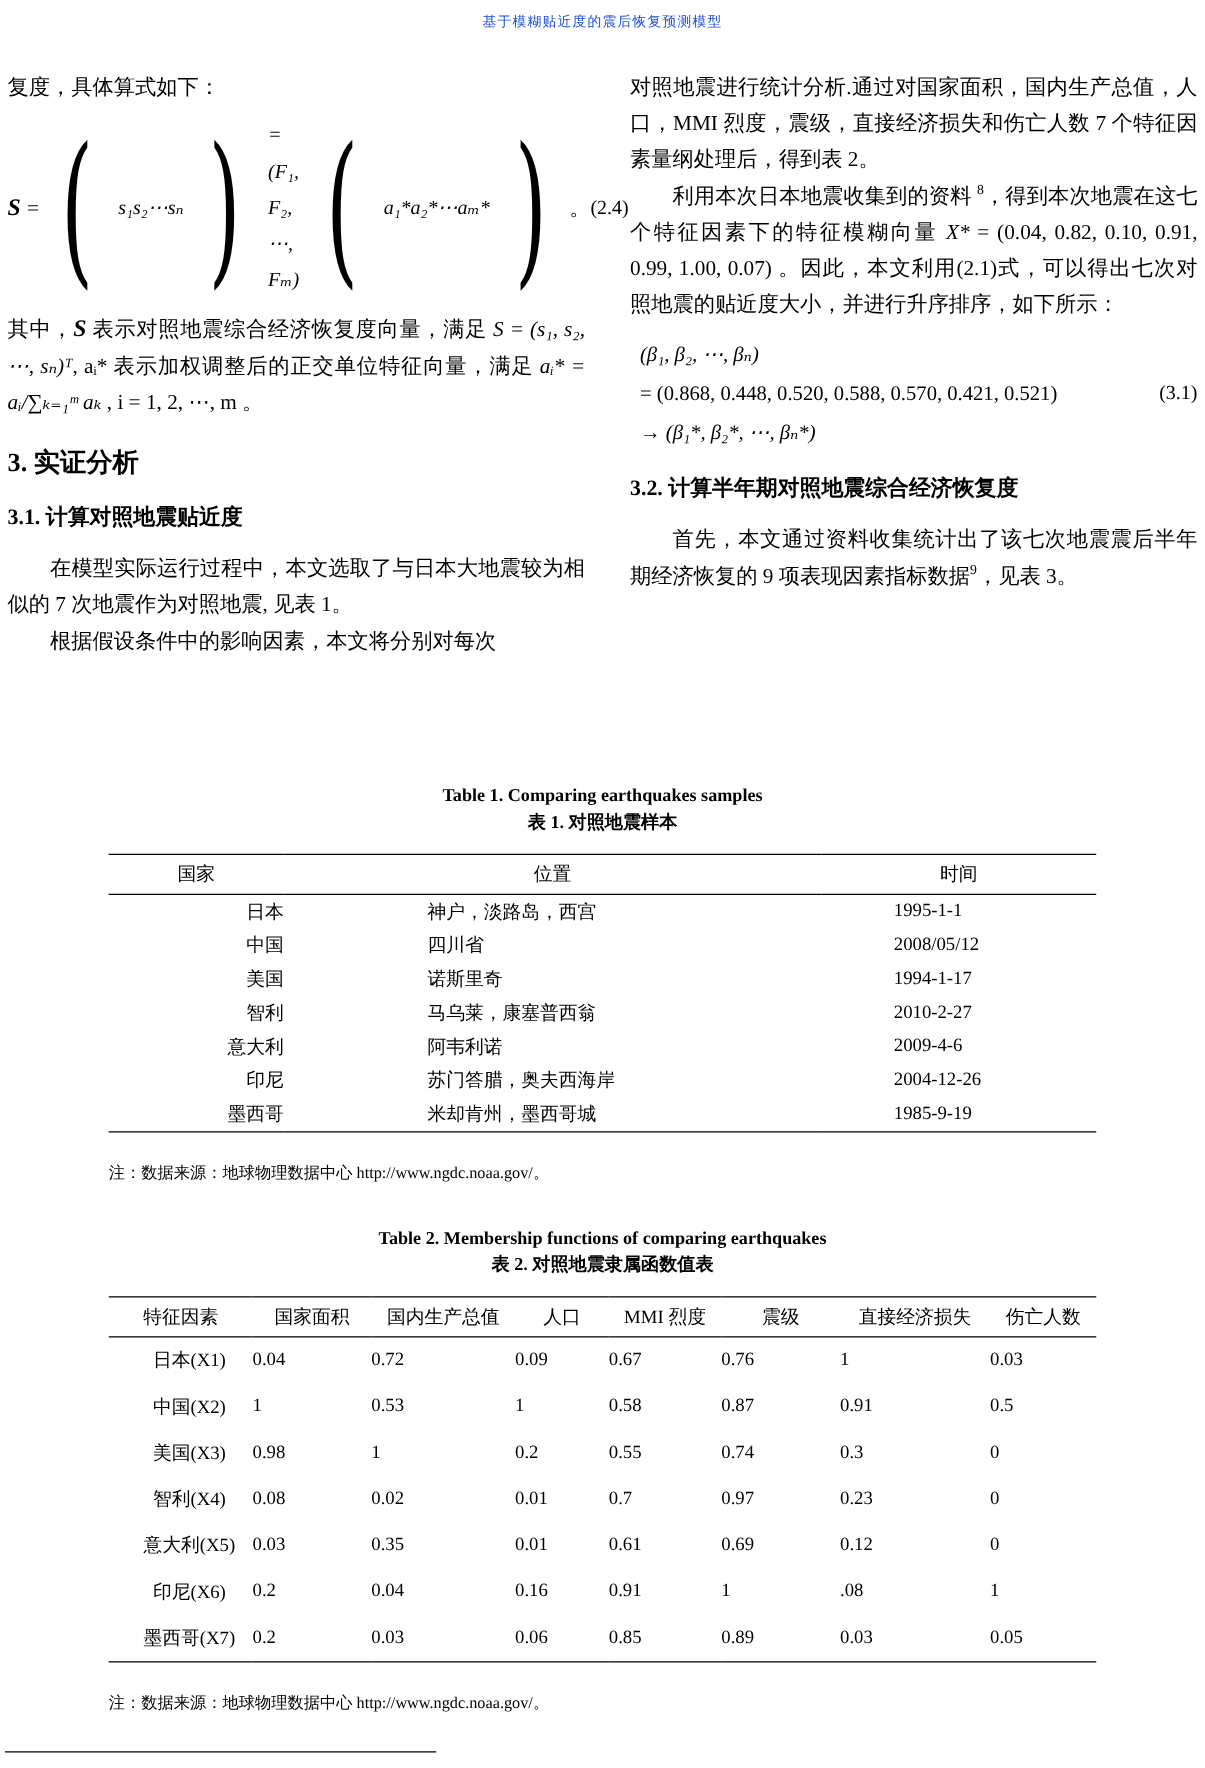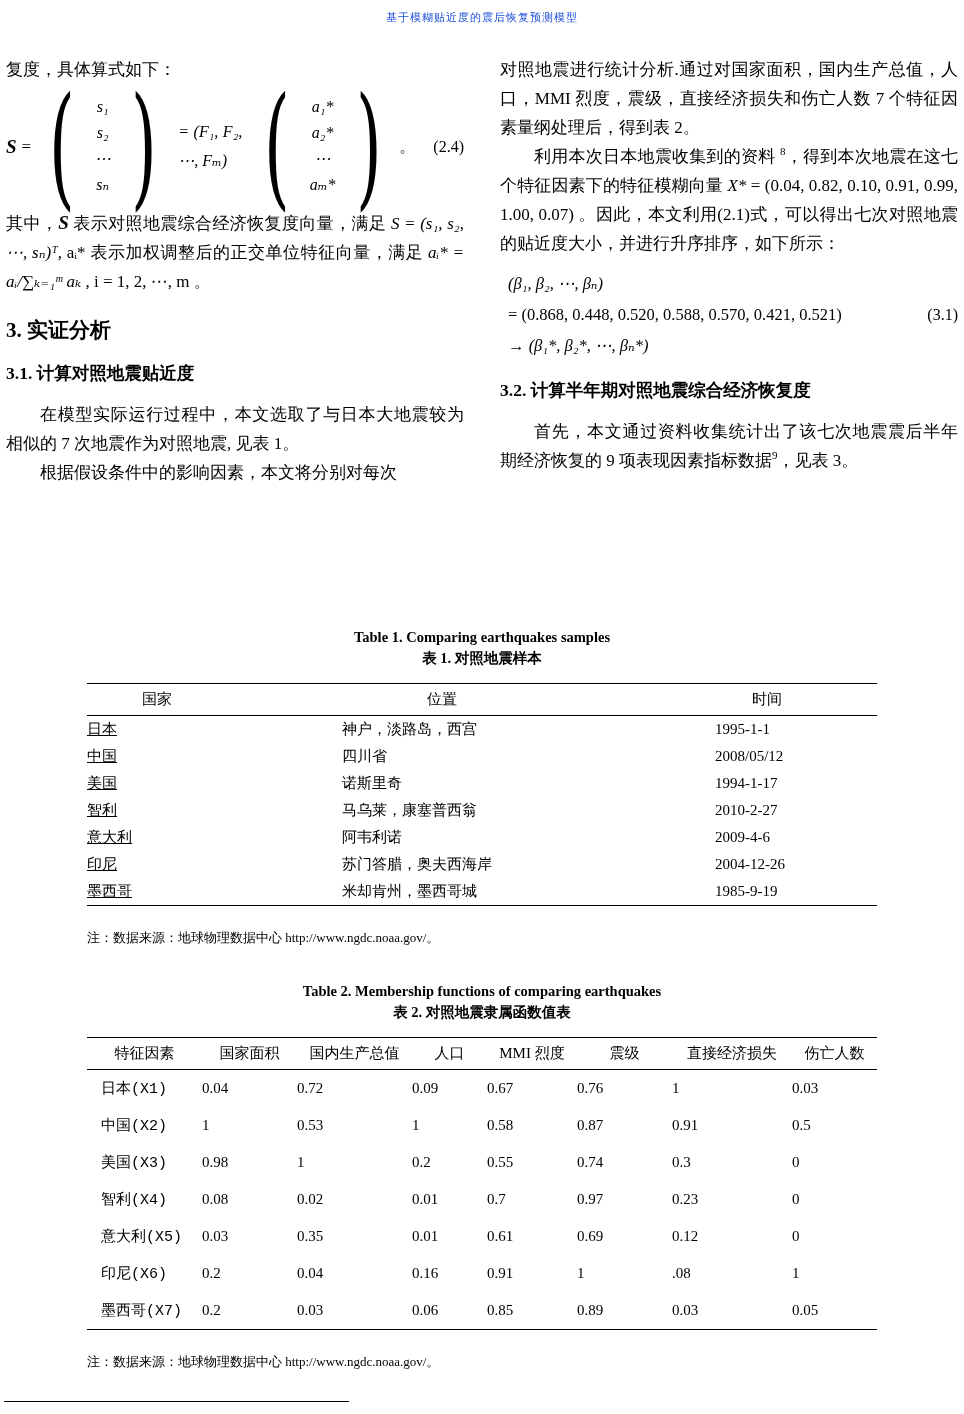--- a/index.html
+++ b/index.html
@@ -33,45 +33,45 @@
   .eqrow { display: flex; align-items: center; margin: 10px 0; }
   .eq-body { flex: 1; display: flex; align-items: center; justify-content: center; gap: 5px; }
   .eqnum { width: 48px; text-align: right; font-size: 16px; }
   .Svar { font-weight: bold; font-style: italic; font-size: 19px; }
   .bigparen {
     font-size: 132px; line-height: 104px; display: inline-block;
     transform: scaleX(0.5); transform-origin: center;
     font-family: "DejaVu Serif", serif; font-weight: 200;
   }
   .colvec {
-    display: inline-flex; flex-direction: column; align-items: center;
+    display: inline-flex; flex-direction: row; align-items: center;
     font-style: italic; line-height: 26px; font-size: 16px; padding: 0 2px;
   }
   .mid-run { font-style: italic; font-size: 16px; padding: 0 4px; }
 
   
   .eq31-body { flex: 1; padding-left: 8px; line-height: 31px; font-size: 16.5px; }
   .eq31-line.it { font-style: italic; }
 
   
   .tables-section { margin-top: 30px; }
   .tbl-title { text-align: center; font-weight: bold; font-size: 14.5px; line-height: 21px; }
   .tbl-title.en { font-family: "Liberation Serif", serif; }
   table { border-collapse: collapse; width: 790px; margin: 14px auto 0; font-size: 15px; table-layout: fixed; }
   thead th { border-top: 1.5px solid #000; border-bottom: 1px solid #000; font-weight: normal; padding: 6px 0; text-align: center; }
   tbody td { padding: 4px 0; }
   tbody tr:last-child td { border-bottom: 1.5px solid #000; }
 
   #table1 col.c1 { width: 140px; } #table1 col.c2 { width: 430px; } #table1 col.c3 { width: 220px; }
-  #table1 td:nth-child(1) { text-align: left; text-decoration: underline; }
+  #table1 td:nth-child(1) { text-align: right; }
   #table1 td:nth-child(2) { text-align: left; padding-left: 115px; }
   #table1 td:nth-child(3) { text-align: left; padding-left: 58px; }
 
   #table2 td { padding: 9px 0; }
-  #table2 td:first-child { text-align: left; padding-left: 14px; font-family: Liberation Mono, monospace; }
+  #table2 td:first-child { text-align: center; padding-left: 14px; }
   #table2 col.d1 { width: 115px; } #table2 col.d2 { width: 95px; } #table2 col.d3 { width: 115px; }
   #table2 col.d4 { width: 75px; } #table2 col.d5 { width: 90px; } #table2 col.d6 { width: 95px; }
   #table2 col.d7 { width: 120px; } #table2 col.d8 { width: 85px; }
 
   .tbl-note { width: 790px; margin: 23px auto 0; font-size: 13px; color: #000; }
   .tbl-gap { height: 34px; }
 
   
   .fn-rule { width: 345px; border-top: 1.2px solid #000; margin: 30px 0 7px 0; }
   .fn { font-size: 13.5px; line-height: 22px; margin: 16px; }

